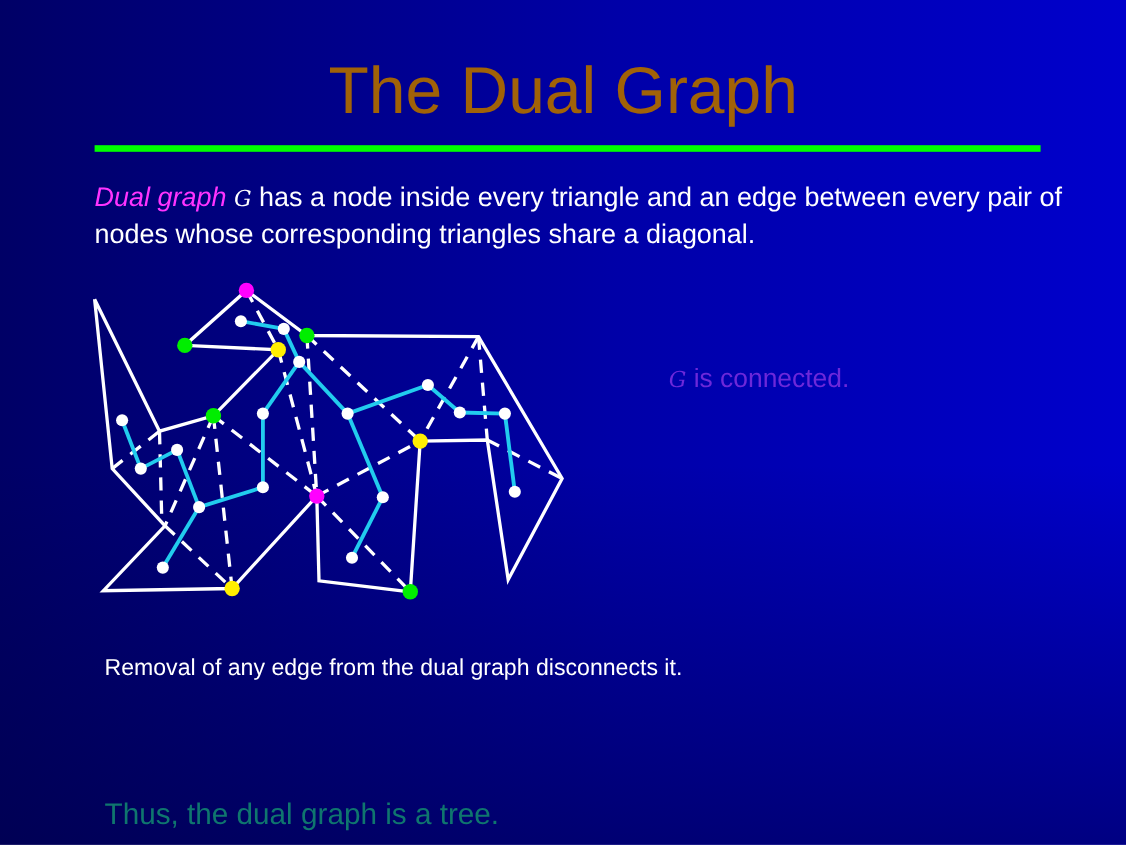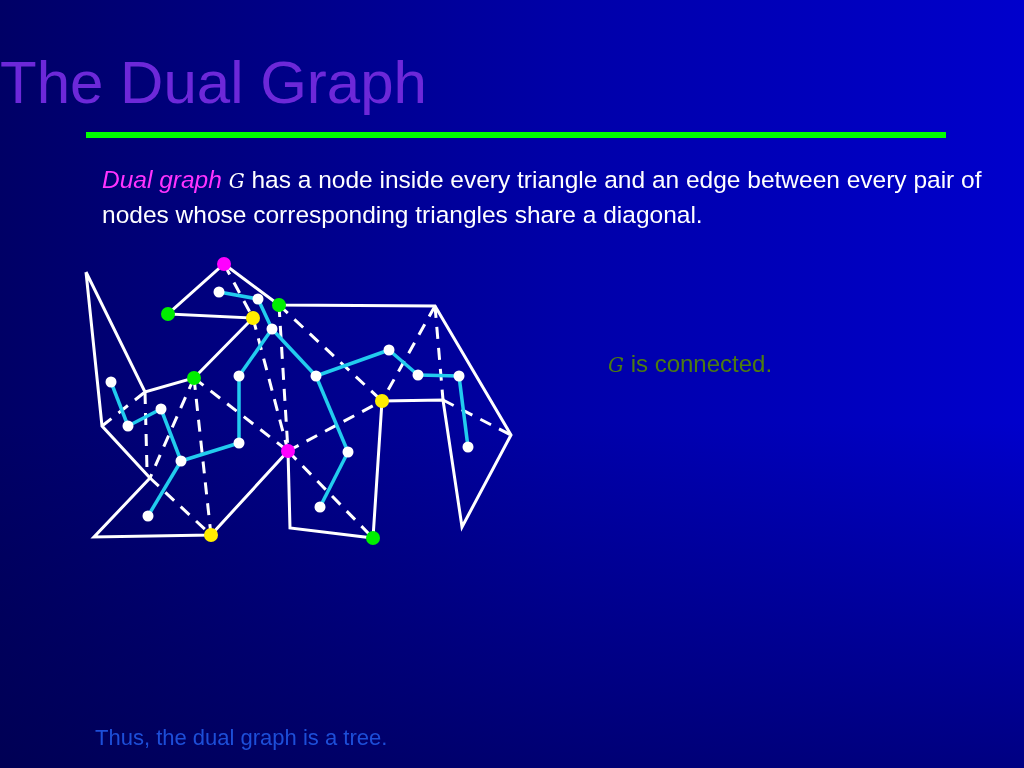--- a/index.html
+++ b/index.html
@@ -8,40 +8,40 @@
       background: linear-gradient(to right, #000066 0%, #0000a8 55%, #0000cc 100%);
       font-family: "Liberation Sans", sans-serif;
     }
     .bg-fade {
       position: absolute; inset: 0;
       background: linear-gradient(to bottom, rgba(0,0,60,0) 0%, rgba(0,0,60,0) 55%, rgba(0,0,70,0.55) 100%);
       pointer-events: none;
     }
     .title {
       position: absolute; left: 0; right: 0; top: 48px;
-      text-align: left; color: #6d28d9; font-size: 60px; letter-spacing: 0px;
+      text-align: center; color: #a16207; font-size: 60px; letter-spacing: 0px;
     }
     .rule {
       position: absolute; left: 86px; top: 132px; width: 860px; height: 6px;
       background: #00ff00;
     }
     .intro {
-      position: absolute; left: 102px; top: 163px; width: 880px;
+      position: absolute; left: 86px; top: 163px; width: 880px;
       color: #ffffff; font-size: 24.5px; line-height: 34px;
     }
     .intro .em { color: #ff33ff; font-style: italic; }
     .intro .g, .conn .g { font-family: "DejaVu Serif", serif; font-style: italic; font-size: 20px; }
     .conn {
-      position: absolute; left: 608px; top: 350px; color: #4d7c0f; font-size: 24px;
+      position: absolute; left: 608px; top: 331px; color: #6d28d9; font-size: 24px;
     }
     .diagram { position: absolute; left: 0; top: 0; }
     .facts { position: absolute; left: 95px; top: 596px; color: #ffffff; font-size: 21px; }
     .facts div { height: 38.5px; }
     .conclusion {
-      position: absolute; left: 95px; top: 725px; color: #1d4ed8; font-size: 22px;
+      position: absolute; left: 95px; top: 725px; color: #0f766e; font-size: 27px;
     }
   </style>
 </head>
 <body>
 
 <div class="bg-fade"></div>
 
 <div class="title">The Dual Graph</div>
 <div class="rule"></div>
 
@@ -119,15 +119,16 @@
       <circle cx="211" cy="535" r="7" fill="#ffee00"></circle>
       <circle cx="373" cy="538" r="7" fill="#00ee00"></circle>
     </g>
 </svg>
 
 <div class="conn">
   <span class="g">G</span><span> is connected.</span>
 </div>
 
 <div class="facts">
+  <div>Removal of any edge from the dual graph disconnects it.</div>
 </div>
 
 <div class="conclusion">Thus, the dual graph is a tree.</div>
 
 </body></html>

